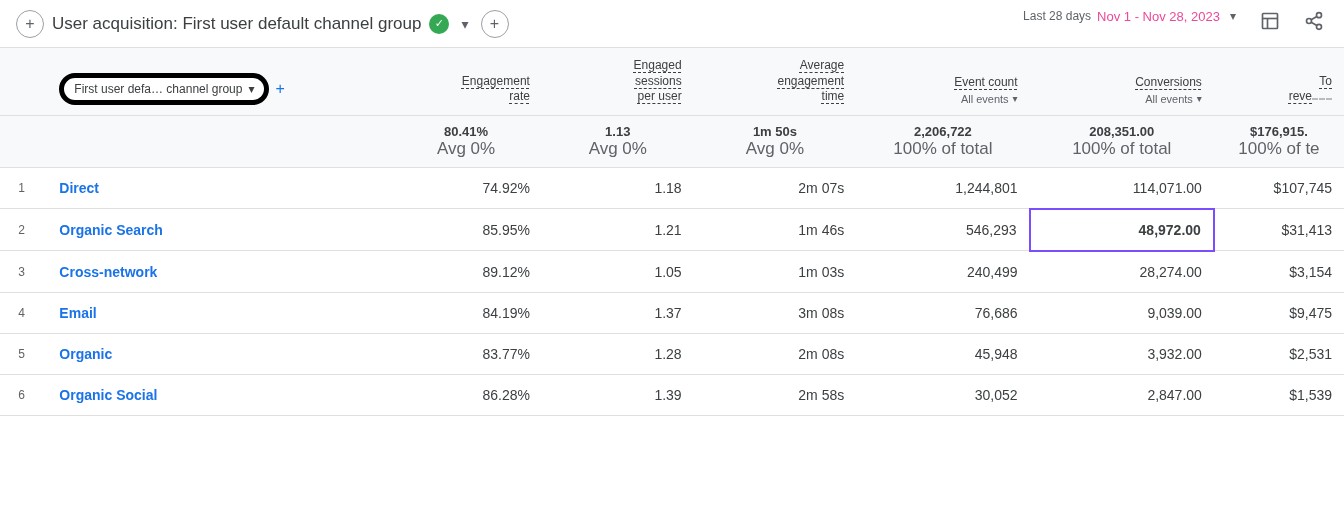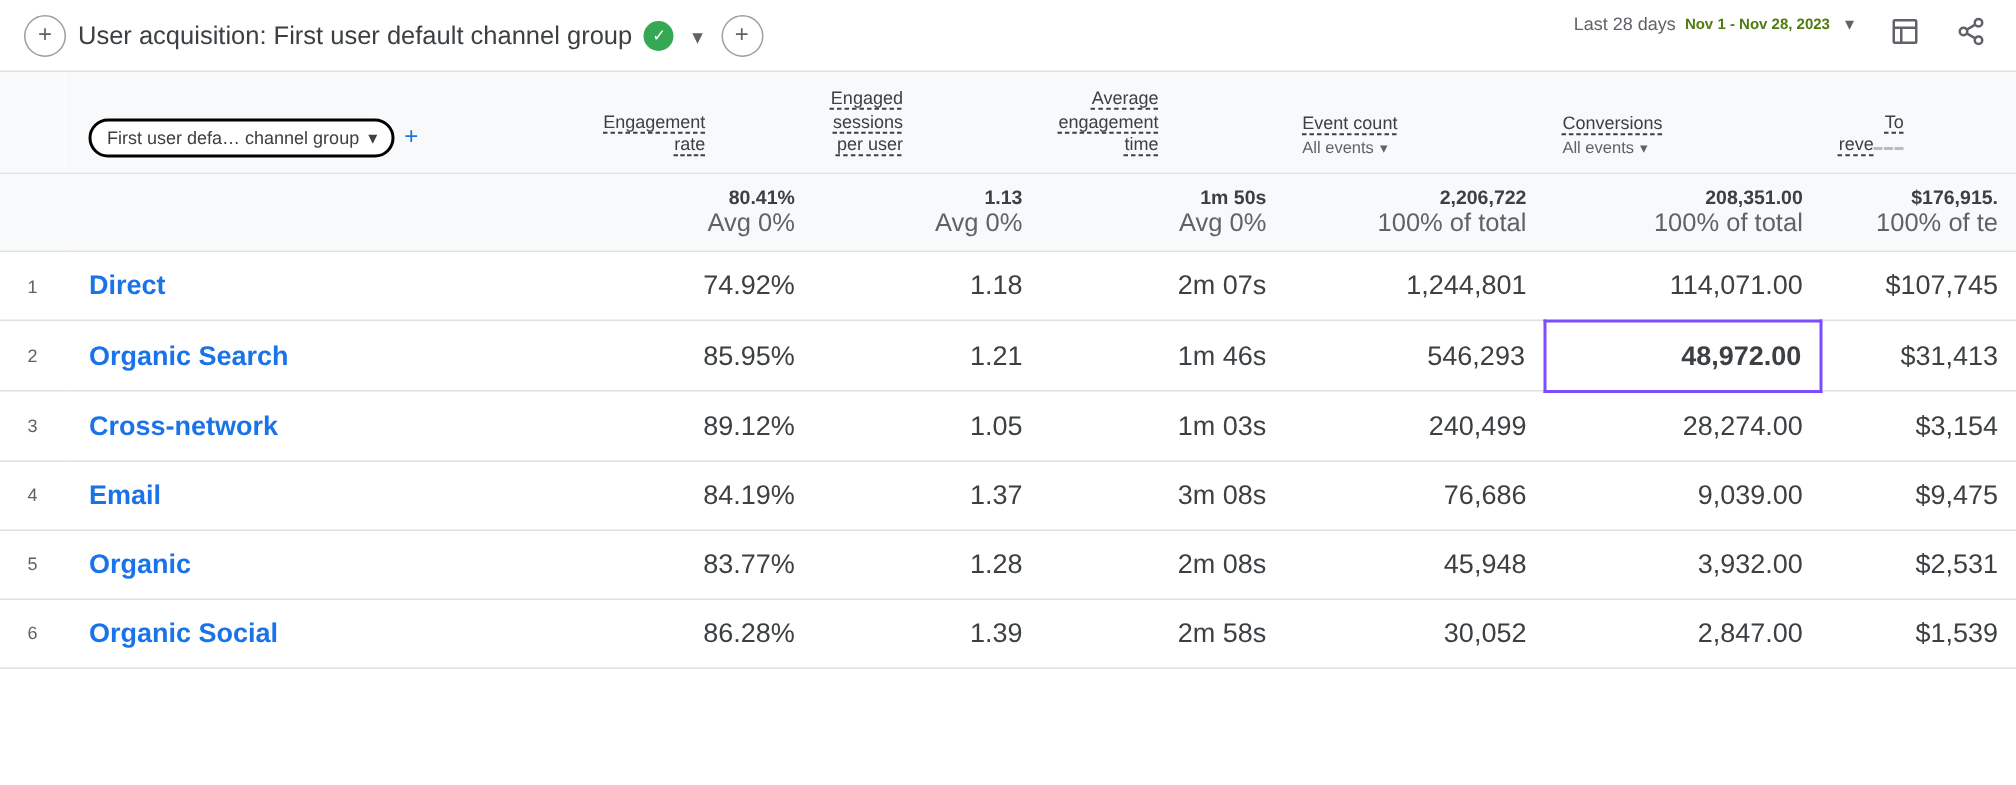--- a/index.html
+++ b/index.html
@@ -86,23 +86,23 @@
       align-items: center;
       gap: 6px;
     }
 
     .date-label {
       font-size: 12px;
       color: #5f6368;
     }
 
     .date-value {
-      font-size: 10px;
-      color: #4d7c0f;
-      font-weight: 700;
+      font-size: 13px;
+      color: #ec4899;
+      font-weight: 400;
     }
 
     .date-dropdown {
       background: none;
       border: none;
       cursor: pointer;
       color: #5f6368;
       font-size: 12px;
     }
 
@@ -148,21 +148,21 @@
     }
 
     thead tr th.col-channel-header {
       text-align: left;
       padding-left: 16px;
     }
 
     .col-header-inner {
       display: flex;
       flex-direction: column;
-      align-items: flex-start;
+      align-items: flex-end;
       gap: 2px;
     }
 
     .col-header-inner.left-align {
       align-items: flex-start;
     }
 
     .header-label {
       text-decoration: underline;
       text-decoration-style: dashed;
@@ -178,21 +178,21 @@
       align-items: center;
       gap: 4px;
       font-size: 11px;
       color: #5f6368;
       font-weight: 400;
     }
 
     
     .summary-row td {
       padding: 8px 12px;
-      text-align: right;
+      text-align: center;
       font-size: 13px;
       font-weight: 600;
       border-bottom: 1px solid #e0e0e0;
       background: #f8f9fa;
     }
 
     .summary-row td.channel-cell {
       text-align: left;
       padding-left: 16px;
     }
@@ -204,21 +204,21 @@
     }
 
     
     tbody tr.data-row {
       border-bottom: 1px solid #e0e0e0;
     }
 
     tbody tr.data-row td {
       padding: 12px 12px;
       text-align: right;
-      font-size: 18px;
+      font-size: 14px;
       color: #3c4043;
     }
 
     tbody tr.data-row td.rank-cell {
       text-align: center;
       color: #5f6368;
       font-size: 12px;
     }
 
     tbody tr.data-row td.name-cell {
@@ -233,21 +233,21 @@
       border: 2px solid #7c4dff !important;
       border-radius: 2px;
       font-weight: 600;
     }
 
     .filter-chip {
       display: flex;
       align-items: flex-end;
       gap: 6px;
       padding: 4px 10px;
-      border: 2px solid #000000;
+      border: 5px solid #000000;
       border-radius: 16px;
       font-size: 12px;
       color: #3c4043;
       cursor: pointer;
       background: #fff;
     }
 
     .plus-blue {
       color: #1a73e8;
       font-size: 16px;

